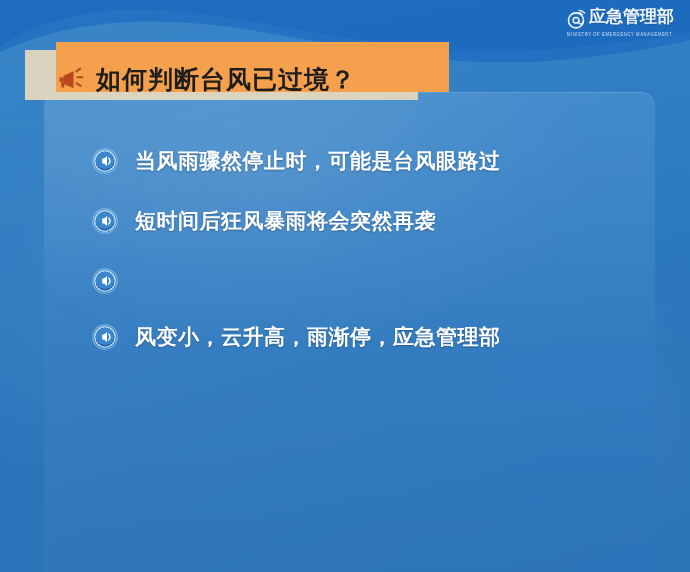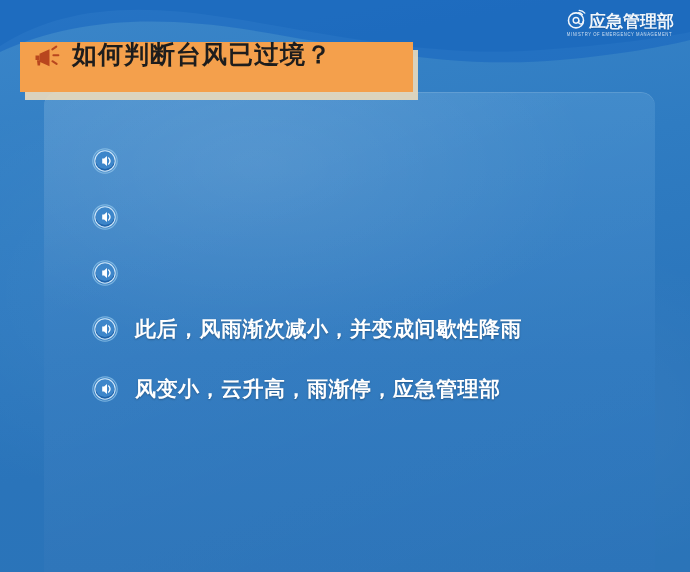--- a/index.html
+++ b/index.html
@@ -43,21 +43,21 @@
     position: absolute;
     right: 16px;
     top: 8px;
     display: flex;
     flex-direction: column;
     align-items: center;
     opacity: 0.94;
   }
   .logo-row {
     display: flex;
-    align-items: flex-end;
+    align-items: flex-start;
     gap: 2px;
   }
   .logo-mark { display: block; }
   .logo-name {
     color: #ffffff;
     font-family: "DejaVu Sans", sans-serif;
     font-size: 17px;
     font-weight: bold;
     letter-spacing: 0px;
     line-height: 1;
@@ -108,23 +108,24 @@
     height: 50px;
     background: #e7d9bd;
     opacity: 0.92;
   }
   .ribbon {
     position: relative;
     width: 393px;
     height: 50px;
     background: #f4a04c;
     display: flex;
-    align-items: flex-start;
-    padding-left: 12px;
+    align-items: flex-end;
+    padding-left: 0;
     box-sizing: border-box;
+    margin-left: 36px;
   }
   .ribbon-icon {
     flex: 0 0 auto;
     margin-right: 10px;
     margin-top: 2px;
   }
   .ribbon-title {
     color: #1d1d1d;
     font-family: "DejaVu Sans", sans-serif;
     font-size: 25px;
@@ -214,55 +215,46 @@
 
     <div class="item">
       <svg class="item-icon" width="26" height="26" viewBox="0 0 26 26">
         <circle cx="13" cy="13" r="12.2" fill="none" stroke="#8fc4ea" stroke-width="1.2" opacity="0.75"></circle>
         <circle cx="13" cy="13" r="10.2" fill="#1f63ab"></circle>
         <circle cx="13" cy="11.4" r="9.6" fill="#4e9ada" opacity="0.65"></circle>
         <circle cx="13" cy="13" r="10.2" fill="none" stroke="#cfe6f8" stroke-width="1.1"></circle>
         <path d="M10.2 10.6 L12.1 10.6 L15.0 7.9 L15.0 18.1 L12.1 15.4 L10.2 15.4 Z" fill="#ffffff"></path>
         <path d="M16.6 9.9 a4.6 4.6 0 0 1 0 6.2" fill="none" stroke="#ffffff" stroke-width="1.3" stroke-linecap="round"></path>
       </svg>
-    </div>
-
-    <div class="item">
-      <svg class="item-icon" width="26" height="26" viewBox="0 0 26 26">
-        <circle cx="13" cy="13" r="12.2" fill="none" stroke="#8fc4ea" stroke-width="1.2" opacity="0.75"></circle>
-        <circle cx="13" cy="13" r="10.2" fill="#1f63ab"></circle>
-        <circle cx="13" cy="11.4" r="9.6" fill="#4e9ada" opacity="0.65"></circle>
-        <circle cx="13" cy="13" r="10.2" fill="none" stroke="#cfe6f8" stroke-width="1.1"></circle>
-        <path d="M10.2 10.6 L12.1 10.6 L15.0 7.9 L15.0 18.1 L12.1 15.4 L10.2 15.4 Z" fill="#ffffff"></path>
-        <path d="M16.6 9.9 a4.6 4.6 0 0 1 0 6.2" fill="none" stroke="#ffffff" stroke-width="1.3" stroke-linecap="round"></path>
-      </svg>
-    </div>
-
-    <div class="item">
-      <svg class="item-icon" width="26" height="26" viewBox="0 0 26 26">
-        <circle cx="13" cy="13" r="12.2" fill="none" stroke="#8fc4ea" stroke-width="1.2" opacity="0.75"></circle>
-        <circle cx="13" cy="13" r="10.2" fill="#1f63ab"></circle>
-        <circle cx="13" cy="11.4" r="9.6" fill="#4e9ada" opacity="0.65"></circle>
-        <circle cx="13" cy="13" r="10.2" fill="none" stroke="#cfe6f8" stroke-width="1.1"></circle>
-        <path d="M10.2 10.6 L12.1 10.6 L15.0 7.9 L15.0 18.1 L12.1 15.4 L10.2 15.4 Z" fill="#ffffff"></path>
-        <path d="M16.6 9.9 a4.6 4.6 0 0 1 0 6.2" fill="none" stroke="#ffffff" stroke-width="1.3" stroke-linecap="round"></path>
-      </svg>
-    </div>
-
-    <div class="item">
-      <svg class="item-icon" width="26" height="26" viewBox="0 0 26 26">
-        <circle cx="13" cy="13" r="12.2" fill="none" stroke="#8fc4ea" stroke-width="1.2" opacity="0.75"></circle>
-        <circle cx="13" cy="13" r="10.2" fill="#1f63ab"></circle>
-        <circle cx="13" cy="11.4" r="9.6" fill="#4e9ada" opacity="0.65"></circle>
-        <circle cx="13" cy="13" r="10.2" fill="none" stroke="#cfe6f8" stroke-width="1.1"></circle>
-        <path d="M10.2 10.6 L12.1 10.6 L15.0 7.9 L15.0 18.1 L12.1 15.4 L10.2 15.4 Z" fill="#ffffff"></path>
-        <path d="M16.6 9.9 a4.6 4.6 0 0 1 0 6.2" fill="none" stroke="#ffffff" stroke-width="1.3" stroke-linecap="round"></path>
-      </svg>
-      <div class="item-text">此后，风雨渐次减小，并变成间歇性降雨</div>
-    </div>
+      <div class="item-text">当风雨骤然停止时，可能是台风眼路过</div>
+    </div>
+
+    <div class="item">
+      <svg class="item-icon" width="26" height="26" viewBox="0 0 26 26">
+        <circle cx="13" cy="13" r="12.2" fill="none" stroke="#8fc4ea" stroke-width="1.2" opacity="0.75"></circle>
+        <circle cx="13" cy="13" r="10.2" fill="#1f63ab"></circle>
+        <circle cx="13" cy="11.4" r="9.6" fill="#4e9ada" opacity="0.65"></circle>
+        <circle cx="13" cy="13" r="10.2" fill="none" stroke="#cfe6f8" stroke-width="1.1"></circle>
+        <path d="M10.2 10.6 L12.1 10.6 L15.0 7.9 L15.0 18.1 L12.1 15.4 L10.2 15.4 Z" fill="#ffffff"></path>
+        <path d="M16.6 9.9 a4.6 4.6 0 0 1 0 6.2" fill="none" stroke="#ffffff" stroke-width="1.3" stroke-linecap="round"></path>
+      </svg>
+      <div class="item-text">短时间后狂风暴雨将会突然再袭</div>
+    </div>
+
+    <div class="item">
+      <svg class="item-icon" width="26" height="26" viewBox="0 0 26 26">
+        <circle cx="13" cy="13" r="12.2" fill="none" stroke="#8fc4ea" stroke-width="1.2" opacity="0.75"></circle>
+        <circle cx="13" cy="13" r="10.2" fill="#1f63ab"></circle>
+        <circle cx="13" cy="11.4" r="9.6" fill="#4e9ada" opacity="0.65"></circle>
+        <circle cx="13" cy="13" r="10.2" fill="none" stroke="#cfe6f8" stroke-width="1.1"></circle>
+        <path d="M10.2 10.6 L12.1 10.6 L15.0 7.9 L15.0 18.1 L12.1 15.4 L10.2 15.4 Z" fill="#ffffff"></path>
+        <path d="M16.6 9.9 a4.6 4.6 0 0 1 0 6.2" fill="none" stroke="#ffffff" stroke-width="1.3" stroke-linecap="round"></path>
+      </svg>
+    </div>
+
 
     <div class="item">
       <svg class="item-icon" width="26" height="26" viewBox="0 0 26 26">
         <circle cx="13" cy="13" r="12.2" fill="none" stroke="#8fc4ea" stroke-width="1.2" opacity="0.75"></circle>
         <circle cx="13" cy="13" r="10.2" fill="#1f63ab"></circle>
         <circle cx="13" cy="11.4" r="9.6" fill="#4e9ada" opacity="0.65"></circle>
         <circle cx="13" cy="13" r="10.2" fill="none" stroke="#cfe6f8" stroke-width="1.1"></circle>
         <path d="M10.2 10.6 L12.1 10.6 L15.0 7.9 L15.0 18.1 L12.1 15.4 L10.2 15.4 Z" fill="#ffffff"></path>
         <path d="M16.6 9.9 a4.6 4.6 0 0 1 0 6.2" fill="none" stroke="#ffffff" stroke-width="1.3" stroke-linecap="round"></path>
       </svg>

